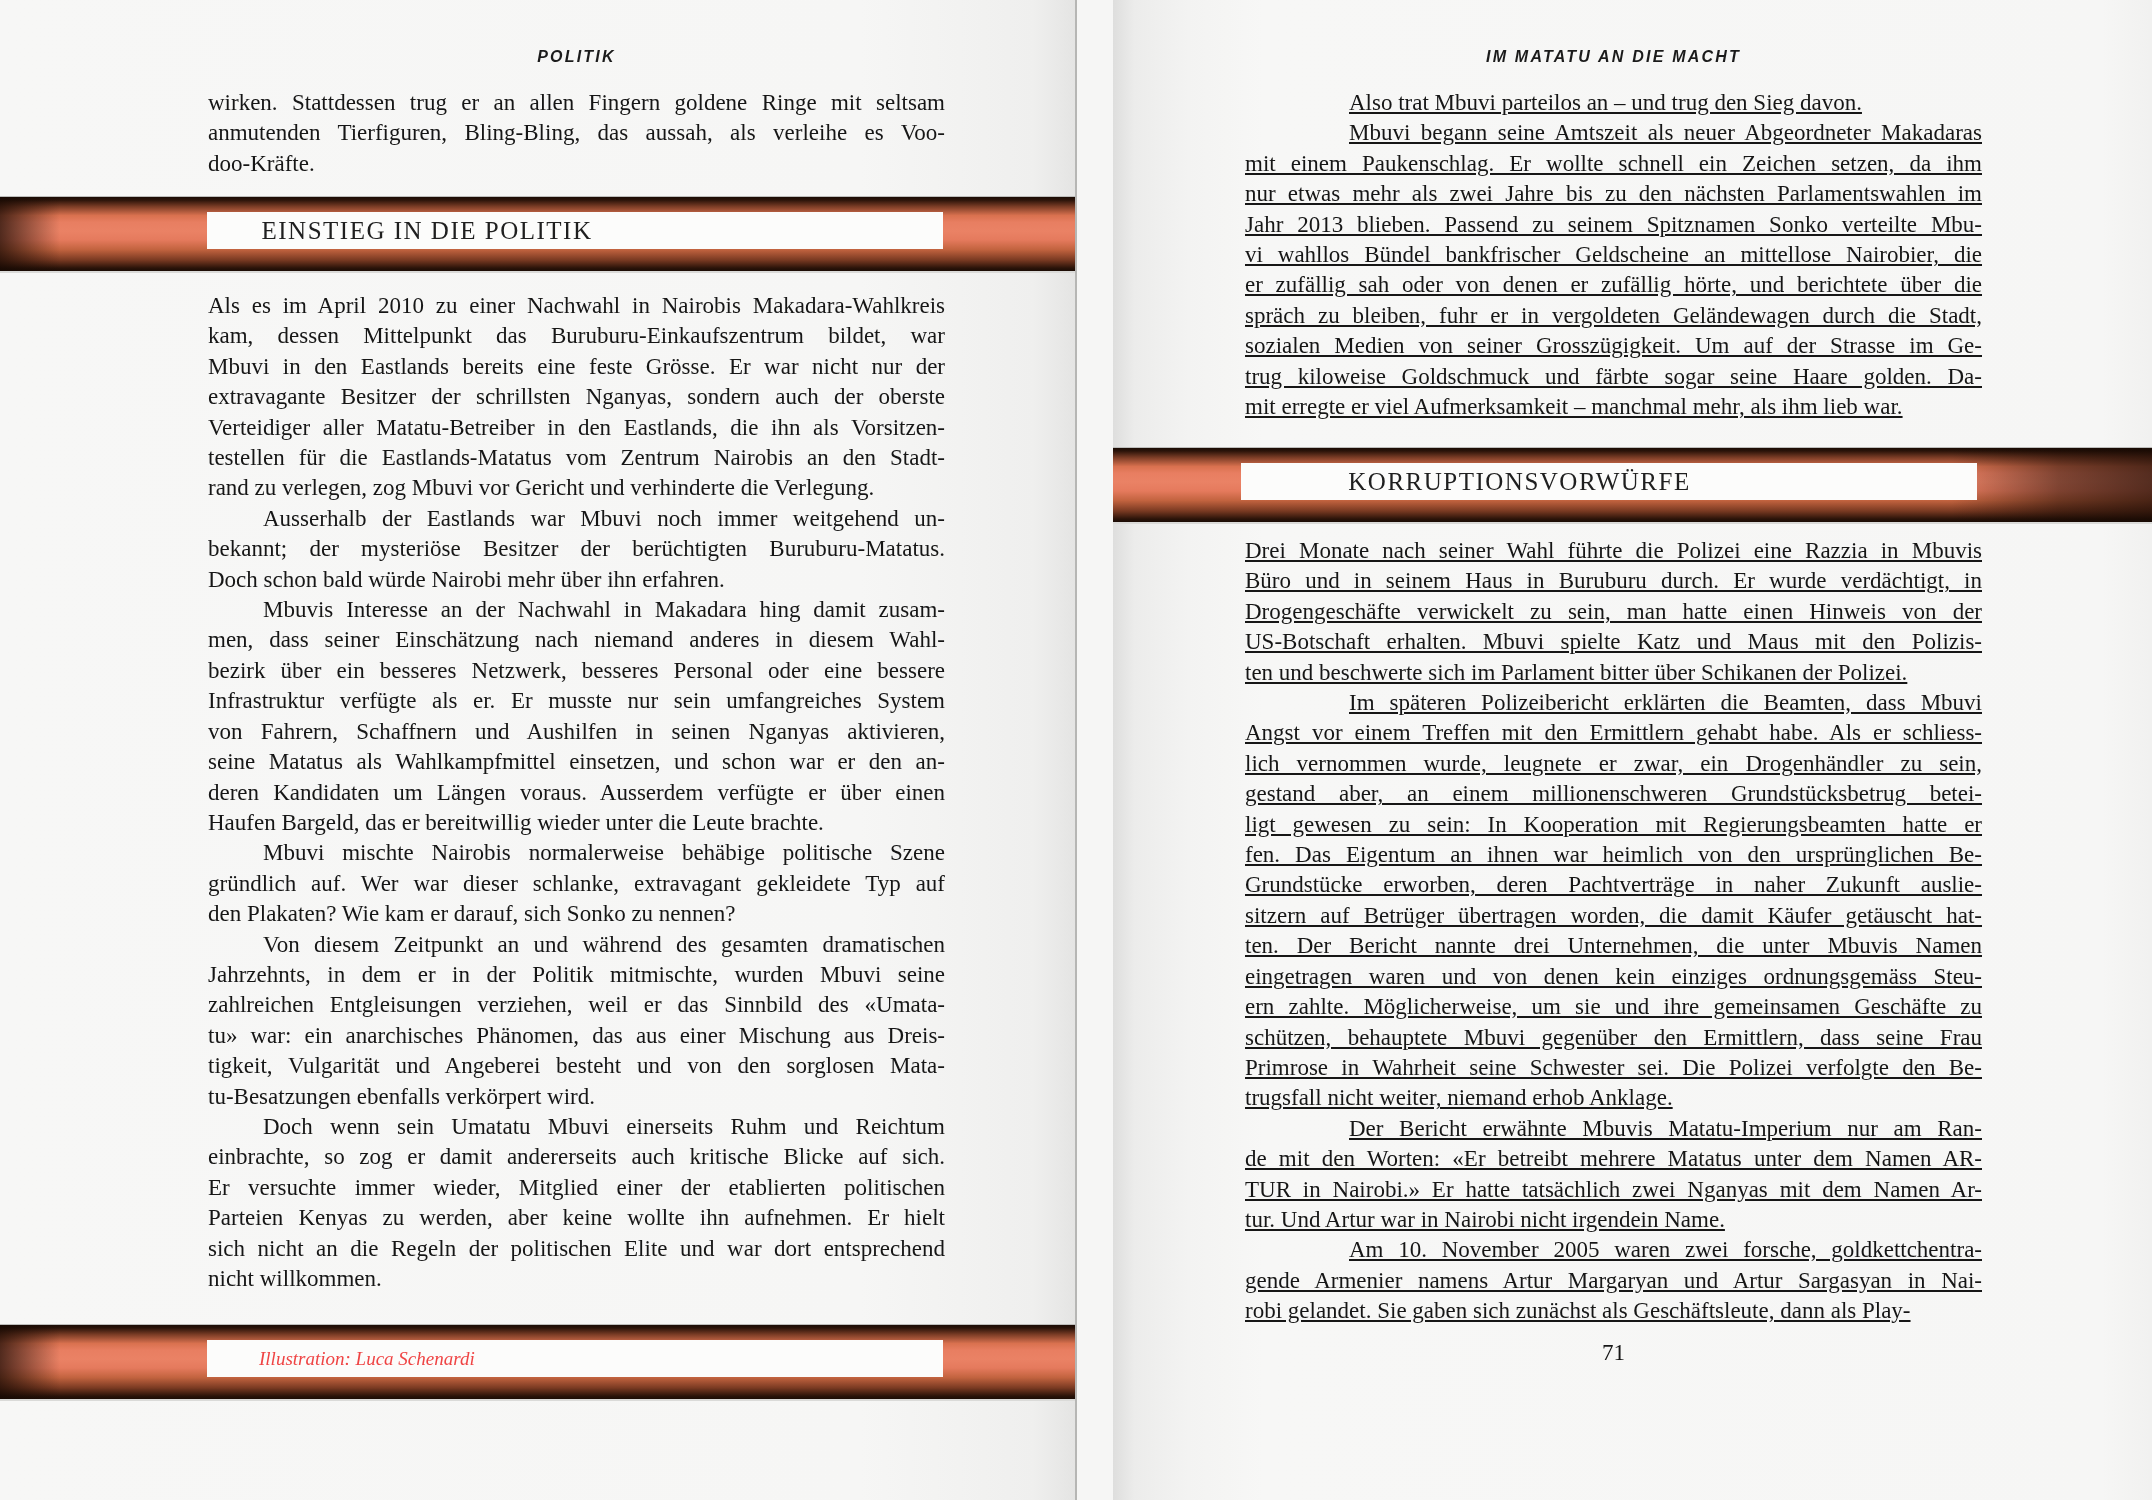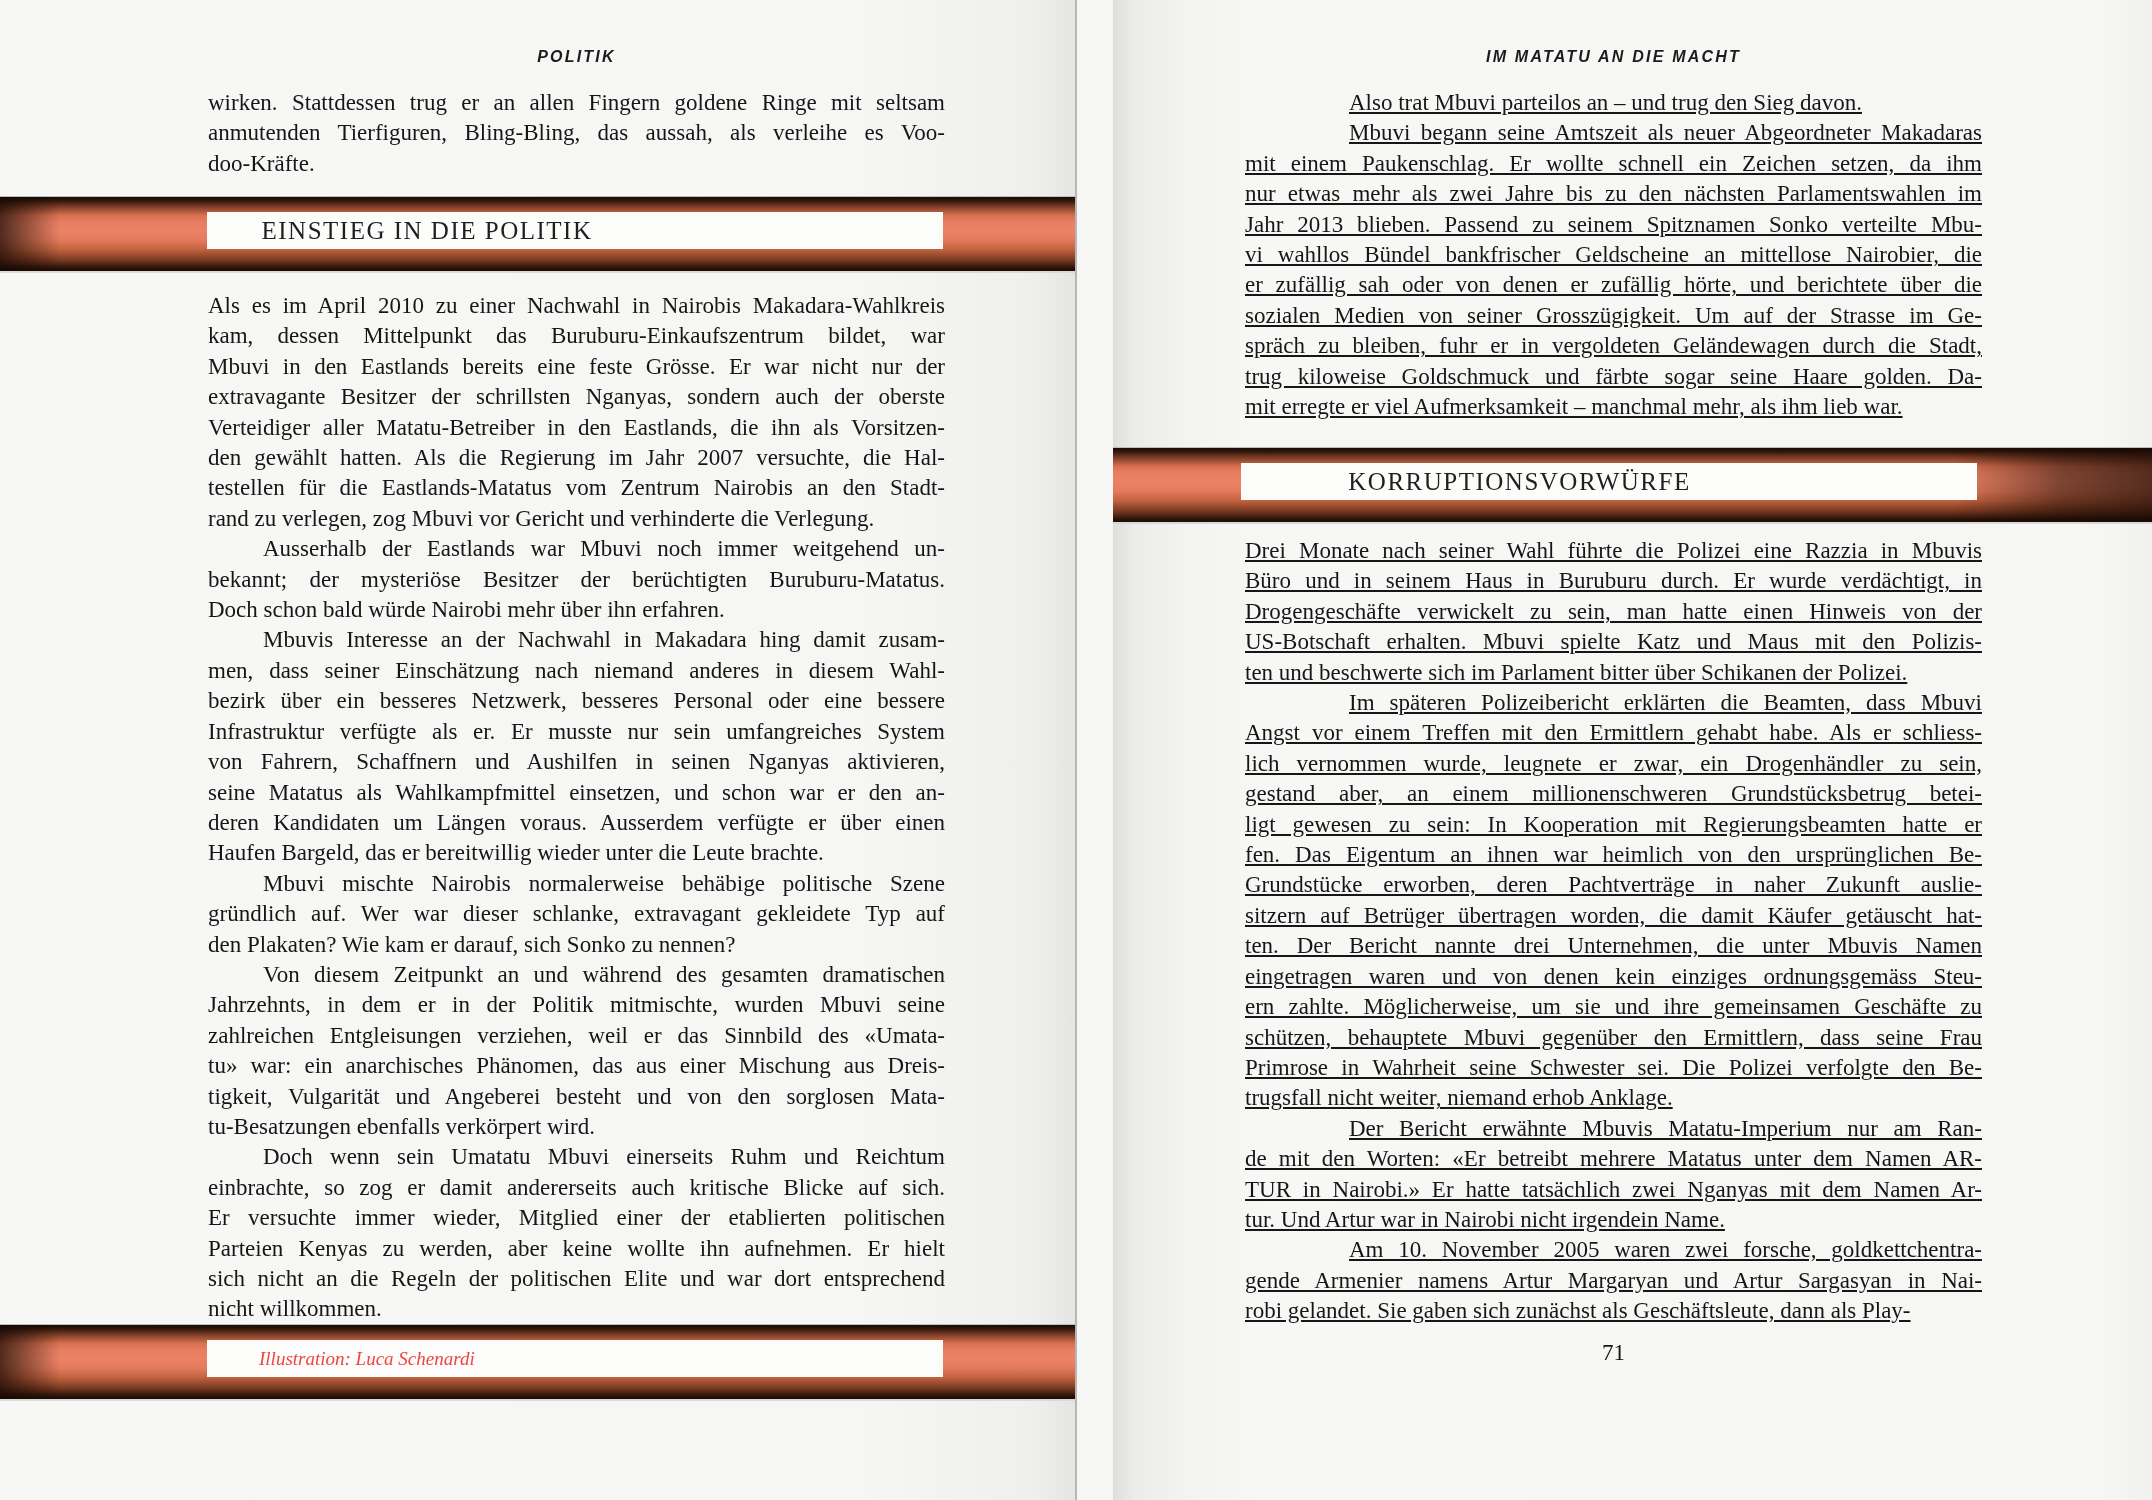--- a/index.html
+++ b/index.html
@@ -94,21 +94,20 @@
       </div>
     </div>
 
     <div class="textblock tb-body-left">
         <div class="para">
           <div class="line">Als es im April 2010 zu einer Nachwahl in Nairobis Makadara-Wahlkreis</div>
           <div class="line">kam, dessen Mittelpunkt das Buruburu-Einkaufszentrum bildet, war</div>
           <div class="line">Mbuvi in den Eastlands bereits eine feste Grösse. Er war nicht nur der</div>
           <div class="line">extravagante Besitzer der schrillsten Nganyas, sondern auch der oberste</div>
           <div class="line">Verteidiger aller Matatu-Betreiber in den Eastlands, die ihn als Vorsitzen-</div>
-          <div class="line">den gewählt hatten. Als die Regierung im Jahr 2007 versuchte, die Hal-</div>
           <div class="line">testellen für die Eastlands-Matatus vom Zentrum Nairobis an den Stadt-</div>
           <div class="line">rand zu verlegen, zog Mbuvi vor Gericht und verhinderte die Verlegung.</div>
         </div>
         <div class="para indent">
           <div class="line">Ausserhalb der Eastlands war Mbuvi noch immer weitgehend un-</div>
           <div class="line">bekannt; der mysteriöse Besitzer der berüchtigten Buruburu-Matatus.</div>
           <div class="line">Doch schon bald würde Nairobi mehr über ihn erfahren.</div>
         </div>
         <div class="para indent">
           <div class="line">Mbuvis Interesse an der Nachwahl in Makadara hing damit zusam-</div>
@@ -159,22 +158,22 @@
         <div class="para indent">
           <div class="line">Also trat Mbuvi parteilos an – und trug den Sieg davon.</div>
         </div>
         <div class="para indent">
           <div class="line">Mbuvi begann seine Amtszeit als neuer Abgeordneter Makadaras</div>
           <div class="line">mit einem Paukenschlag. Er wollte schnell ein Zeichen setzen, da ihm</div>
           <div class="line">nur etwas mehr als zwei Jahre bis zu den nächsten Parlamentswahlen im</div>
           <div class="line">Jahr 2013 blieben. Passend zu seinem Spitznamen Sonko verteilte Mbu-</div>
           <div class="line">vi wahllos Bündel bankfrischer Geldscheine an mittellose Nairobier, die</div>
           <div class="line">er zufällig sah oder von denen er zufällig hörte, und berichtete über die</div>
+          <div class="line">spräch zu bleiben, fuhr er in vergoldeten Geländewagen durch die Stadt,</div>
           <div class="line">sozialen Medien von seiner Grosszügigkeit. Um auf der Strasse im Ge-</div>
-          <div class="line">spräch zu bleiben, fuhr er in vergoldeten Geländewagen durch die Stadt,</div>
           <div class="line">trug kiloweise Goldschmuck und färbte sogar seine Haare golden. Da-</div>
           <div class="line">mit erregte er viel Aufmerksamkeit – manchmal mehr, als ihm lieb war.</div>
         </div>
       </div>
 
     <div class="band band-top-right">
       <div class="band-box">
         <div class="heading-wrap">KORRUPTIONSVORWÜRFE</div>
       </div>
     </div>

